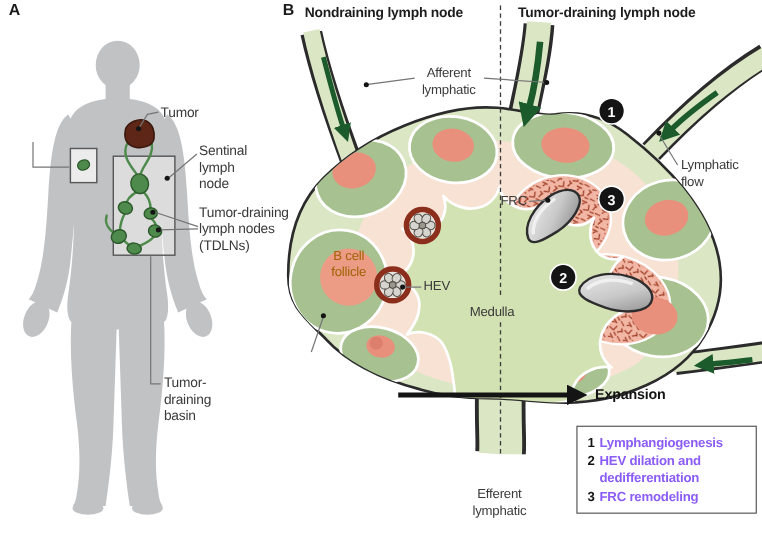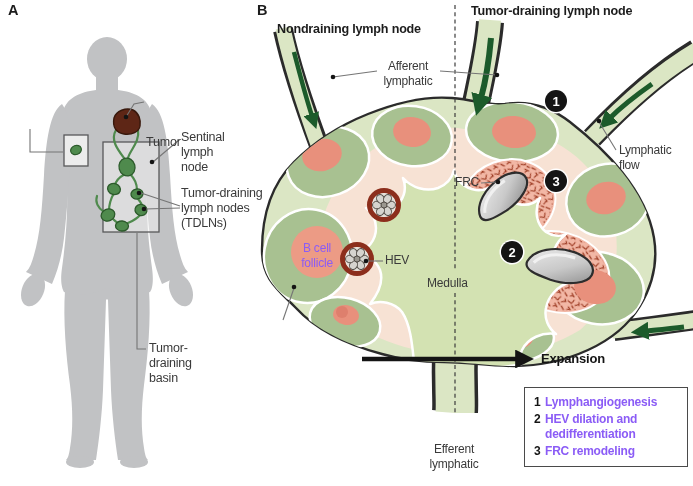--- a/index.html
+++ b/index.html
@@ -237,40 +237,40 @@
       <circle cx="599" cy="121" r="2.3"></circle>
       <circle cx="498" cy="182" r="2.3"></circle>
       <circle cx="366" cy="261" r="2.3"></circle>
       <circle cx="294" cy="287" r="2.3"></circle>
     </g>
   </g>
 </svg>
 
 <div class="panel-letter" style="left:8px;top:2px;">A</div>
 <div class="panel-letter" style="left:257px;top:2px;">B</div>
-<div class="ttl" style="left:277px;top:22px;">Nondraining lymph node</div>
+<div class="ttl" style="left:277px;top:4px;">Nondraining lymph node</div>
 <div class="ttl" style="left:471px;top:4px;">Tumor-draining lymph node</div>
 
-<div class="lbl" style="left:146px;top:95px;font-size:12.5px;margin-top:40px;">Tumor</div>
+<div class="lbl" style="left:146px;top:95px;font-size:12.5px;">Tumor</div>
 <div class="lbl" style="left:181px;top:130px;font-size:12.5px;line-height:15px;">Sentinal
 lymph
 node</div>
 <div class="lbl" style="left:181px;top:186px;font-size:12.5px;line-height:15px;">Tumor-draining
 lymph nodes
 (TDLNs)</div>
 <div class="lbl" style="left:149px;top:341px;font-size:12.5px;line-height:15px;">Tumor-
 draining
 basin</div>
 
 <div class="lbl center" style="left:374px;top:59px;width:68px;">Afferent
 lymphatic</div>
 <div class="lbl" style="left:619px;top:143px;">Lymphatic
 flow</div>
 <div class="lbl" style="left:455px;top:175px;">FRC</div>
-<div class="lbl center" style="left:289px;top:241px;width:56px;color:#8b5cf6;">B cell
+<div class="lbl center" style="left:289px;top:225px;width:56px;color:#a16207;">B cell
 follicle</div>
 <div class="lbl" style="left:385px;top:253px;">HEV</div>
 <div class="lbl" style="left:427px;top:276px;">Medulla</div>
 <div class="lbl bold13" style="left:541px;top:351px;">Expansion</div>
 <div class="lbl center" style="left:417px;top:425px;width:74px;margin-top:17px;">Efferent
 lymphatic</div>
 
 <div class="badge" style="left:545px;top:90px;">1</div>
 <div class="badge" style="left:501px;top:241px;">2</div>
 <div class="badge" style="left:545px;top:170px;">3</div>

